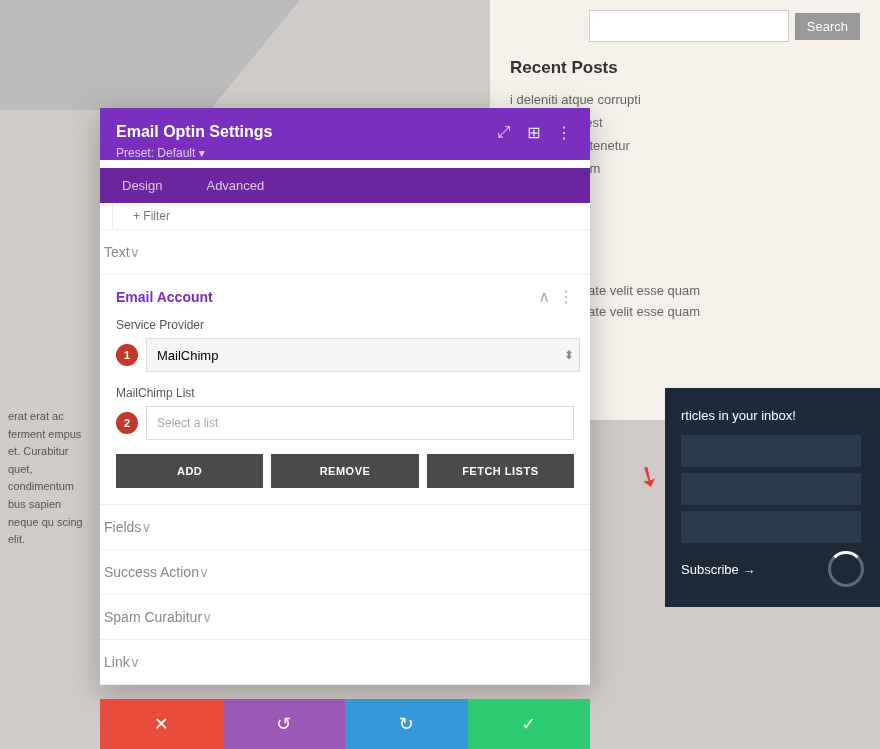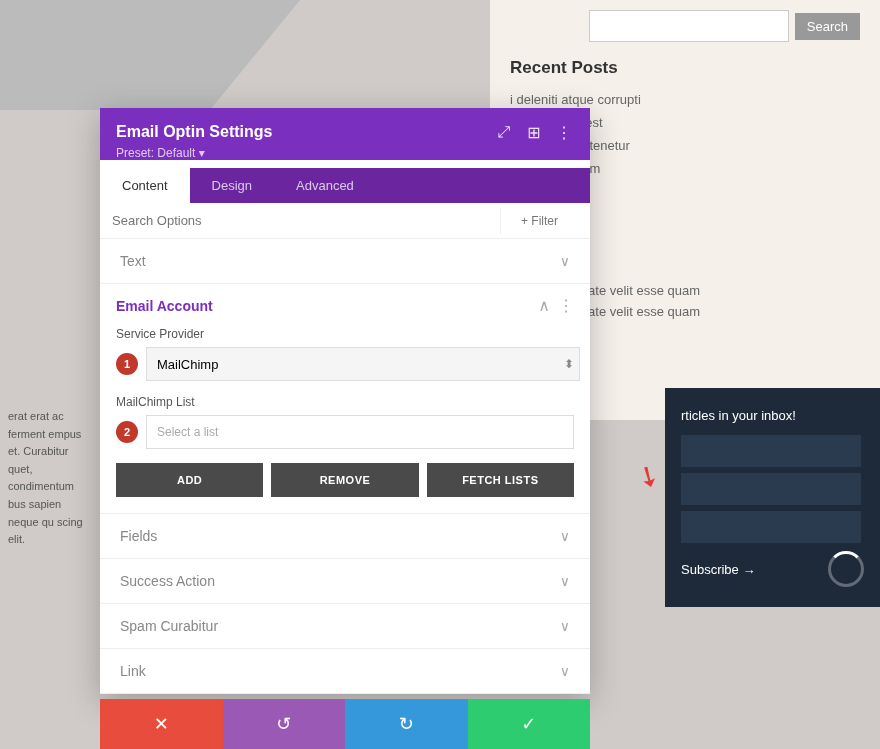--- a/index.html
+++ b/index.html
@@ -241,24 +241,22 @@
       border-left: 1px solid #eee;
     }
 
     
     .accordion-section {
       border-bottom: 1px solid #eee;
     }
     .accordion-header {
       display: flex;
       align-items: center;
-      justify-content: space-between;
-      padding: 14px 20px;
-      cursor: pointer;
-      gap: 39px;
+      padding: 14px 4px;
+      cursor: pointer;
     }
     .accordion-label {
       font-size: 14px;
       color: #888;
     }
     .accordion-chevron {
       color: #aaa;
       font-size: 14px;
     }
 
@@ -451,27 +449,25 @@
       <div class="panel-header-icons">
         <span class="panel-header-icon">⤢</span>
         <span class="panel-header-icon">⊞</span>
         <span class="panel-header-icon">⋮</span>
       </div>
     </div>
     <div class="panel-preset">Preset: Default ▾</div>
   </div>
 
   <div class="panel-tabs">
-    <div class="panel-tab active">Content</div>
     <div class="panel-tab">Design</div>
     <div class="panel-tab">Advanced</div>
   </div>
 
   <div class="panel-search-row">
-    <input class="panel-search-input" type="text" placeholder="Search Options" style="">
     <div class="panel-filter-btn">+ Filter</div>
   </div>
 
   <div class="accordion-section">
     <div class="accordion-header">
       <span class="accordion-label">Text</span>
       <span class="accordion-chevron">∨</span>
     </div>
   </div>
 

